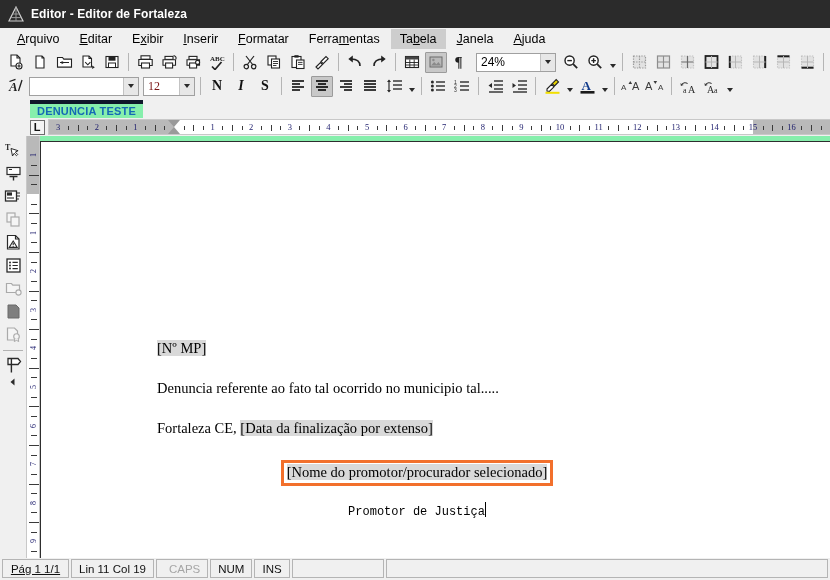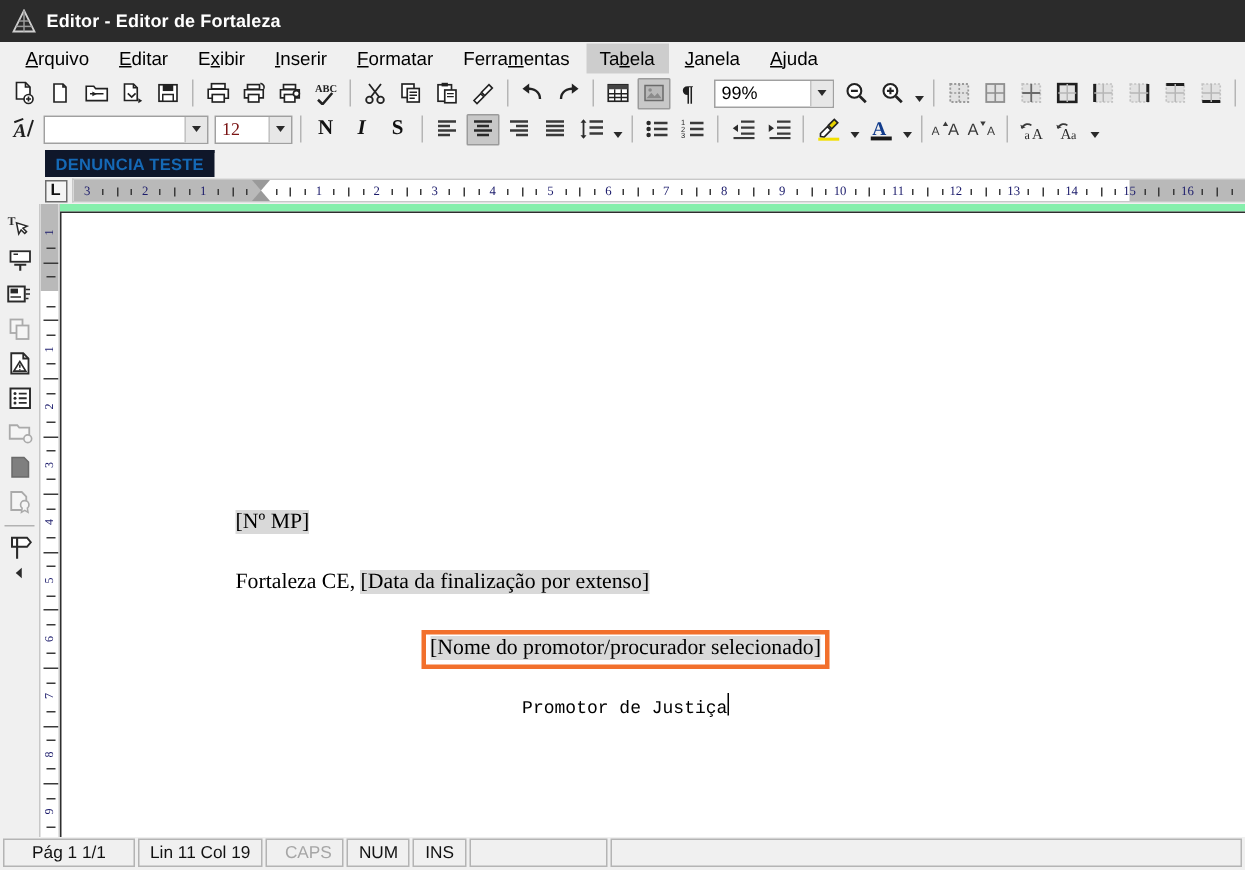--- a/index.html
+++ b/index.html
@@ -53,21 +53,21 @@
     display:flex; align-items:center; justify-content:center; flex:0 0 15px;
   }
   .caret { width:0;height:0;border-left:4px solid transparent;border-right:4px solid transparent;border-top:5px solid #2a2a2a; }
   .caret.sm { border-left-width:3px;border-right-width:3px;border-top-width:4px; }
 
   .dropmini { width:11px; height:21px; display:flex; align-items:flex-end; justify-content:center; padding-bottom:5px; }
 
   
   .tabstrip { flex:0 0 20px; height:20px; background:#f0f0f0; display:flex; align-items:flex-end; padding-left:30px; }
   .doctab {
-    background:#0f172a; border-top:2px solid #0f172a; color:#1569b5;
+    background:#86efac; border-top:4px solid #0f172a; color:#1569b5;
     font-size:11px; font-weight:bold; padding:2px 7px 3px 7px; height:18px;
     display:flex; align-items:center; letter-spacing:.2px;
   }
 
   
   .rulerrow { flex:0 0 18px; height:18px; display:flex; align-items:stretch; background:#f0f0f0; }
   .tabsel {
     width:22px; margin-left:26px; display:flex; align-items:center; justify-content:center;
     background:#f0f0f0;
   }
@@ -108,21 +108,21 @@
   .sigline { text-align:center; font-size:12px; font-family:Liberation Mono, monospace; position:relative; }
   .caret-text { display:inline-block; width:1px; height:15px; background:#000; vertical-align:-2px; }
 
   
   .statusbar {
     flex:0 0 22px; height:22px; background:#f0f0f0; display:flex; align-items:stretch;
     font-size:11.5px; color:#111; padding:1px 0 2px 2px;
   }
   .scell { border:1px solid #b4b4b4; background:#f0f0f0; display:flex; align-items:center; justify-content:center; padding:0 7px; margin-right:2px; white-space:nowrap; }
   .scell.gray { color:#a6a6a6;padding-left:12px; }
-  .scell.wide { width:88px; }
+  .scell.wide { width:67px;text-decoration:underline; }
   .scell.flex { flex:1; }
 </style>
 </head>
 <body>
 
 <div class="app">
 
   <div class="titlebar">
     <svg class="logo" viewBox="0 0 16 16">
       <polygon points="8,1 15,15 1,15" fill="none" stroke="#cfcfcf" stroke-width="1.2"></polygon>
@@ -269,21 +269,21 @@
           <circle cx="5.4" cy="6" r="1.2" fill="#8b8b8b"></circle>
         </svg>
     </div>
     <div class="tbtn">
       <svg width="14" height="16" viewBox="0 0 14 16">
           <text x="1.5" y="13" font-size="15" font-family="Liberation Serif, serif" font-weight="bold" fill="#1f1f1f">¶</text>
         </svg>
     </div>
 
     <div class="combo" style="width:80px; margin-left:4px;">
-      <span class="txt" style="font-size:12px;">99%</span>
+      <span class="txt" style="font-size:12px;">24%</span>
       <span class="arrow">
           <span class="caret sm"></span>
         </span>
     </div>
     <div class="tbtn" style="margin-left:3px;">
       <svg width="16" height="16" viewBox="0 0 16 16">
           <circle cx="6.6" cy="6.6" r="4.6" fill="#fff" stroke="#222" stroke-width="1.4"></circle>
           <path d="M4.3 6.6h4.6" stroke="#222" stroke-width="1.4"></path>
           <path d="M10.2 10.2l4 4" stroke="#222" stroke-width="1.8"></path>
         </svg>
@@ -726,20 +726,23 @@
       </div>
 
     <div class="canvas">
       <div class="page">
         <div class="doctext">
 
           <div class="para">
             <span class="field">[Nº MP]</span>
           </div>
 
+          <div class="para">
+            <span>Denuncia referente ao fato tal ocorrido no municipio tal.....</span>
+          </div>
 
           <div class="para">
             <span>Fortaleza CE, </span><span class="field">[Data da finalização por extenso]</span>
           </div>
 
           <div class="para center" style="margin-bottom:16px;">
             <span class="annot"><span class="field">[Nome do promotor/procurador selecionado]</span></span>
           </div>
 
           <div class="sigline" style="margin-top:4px;">

